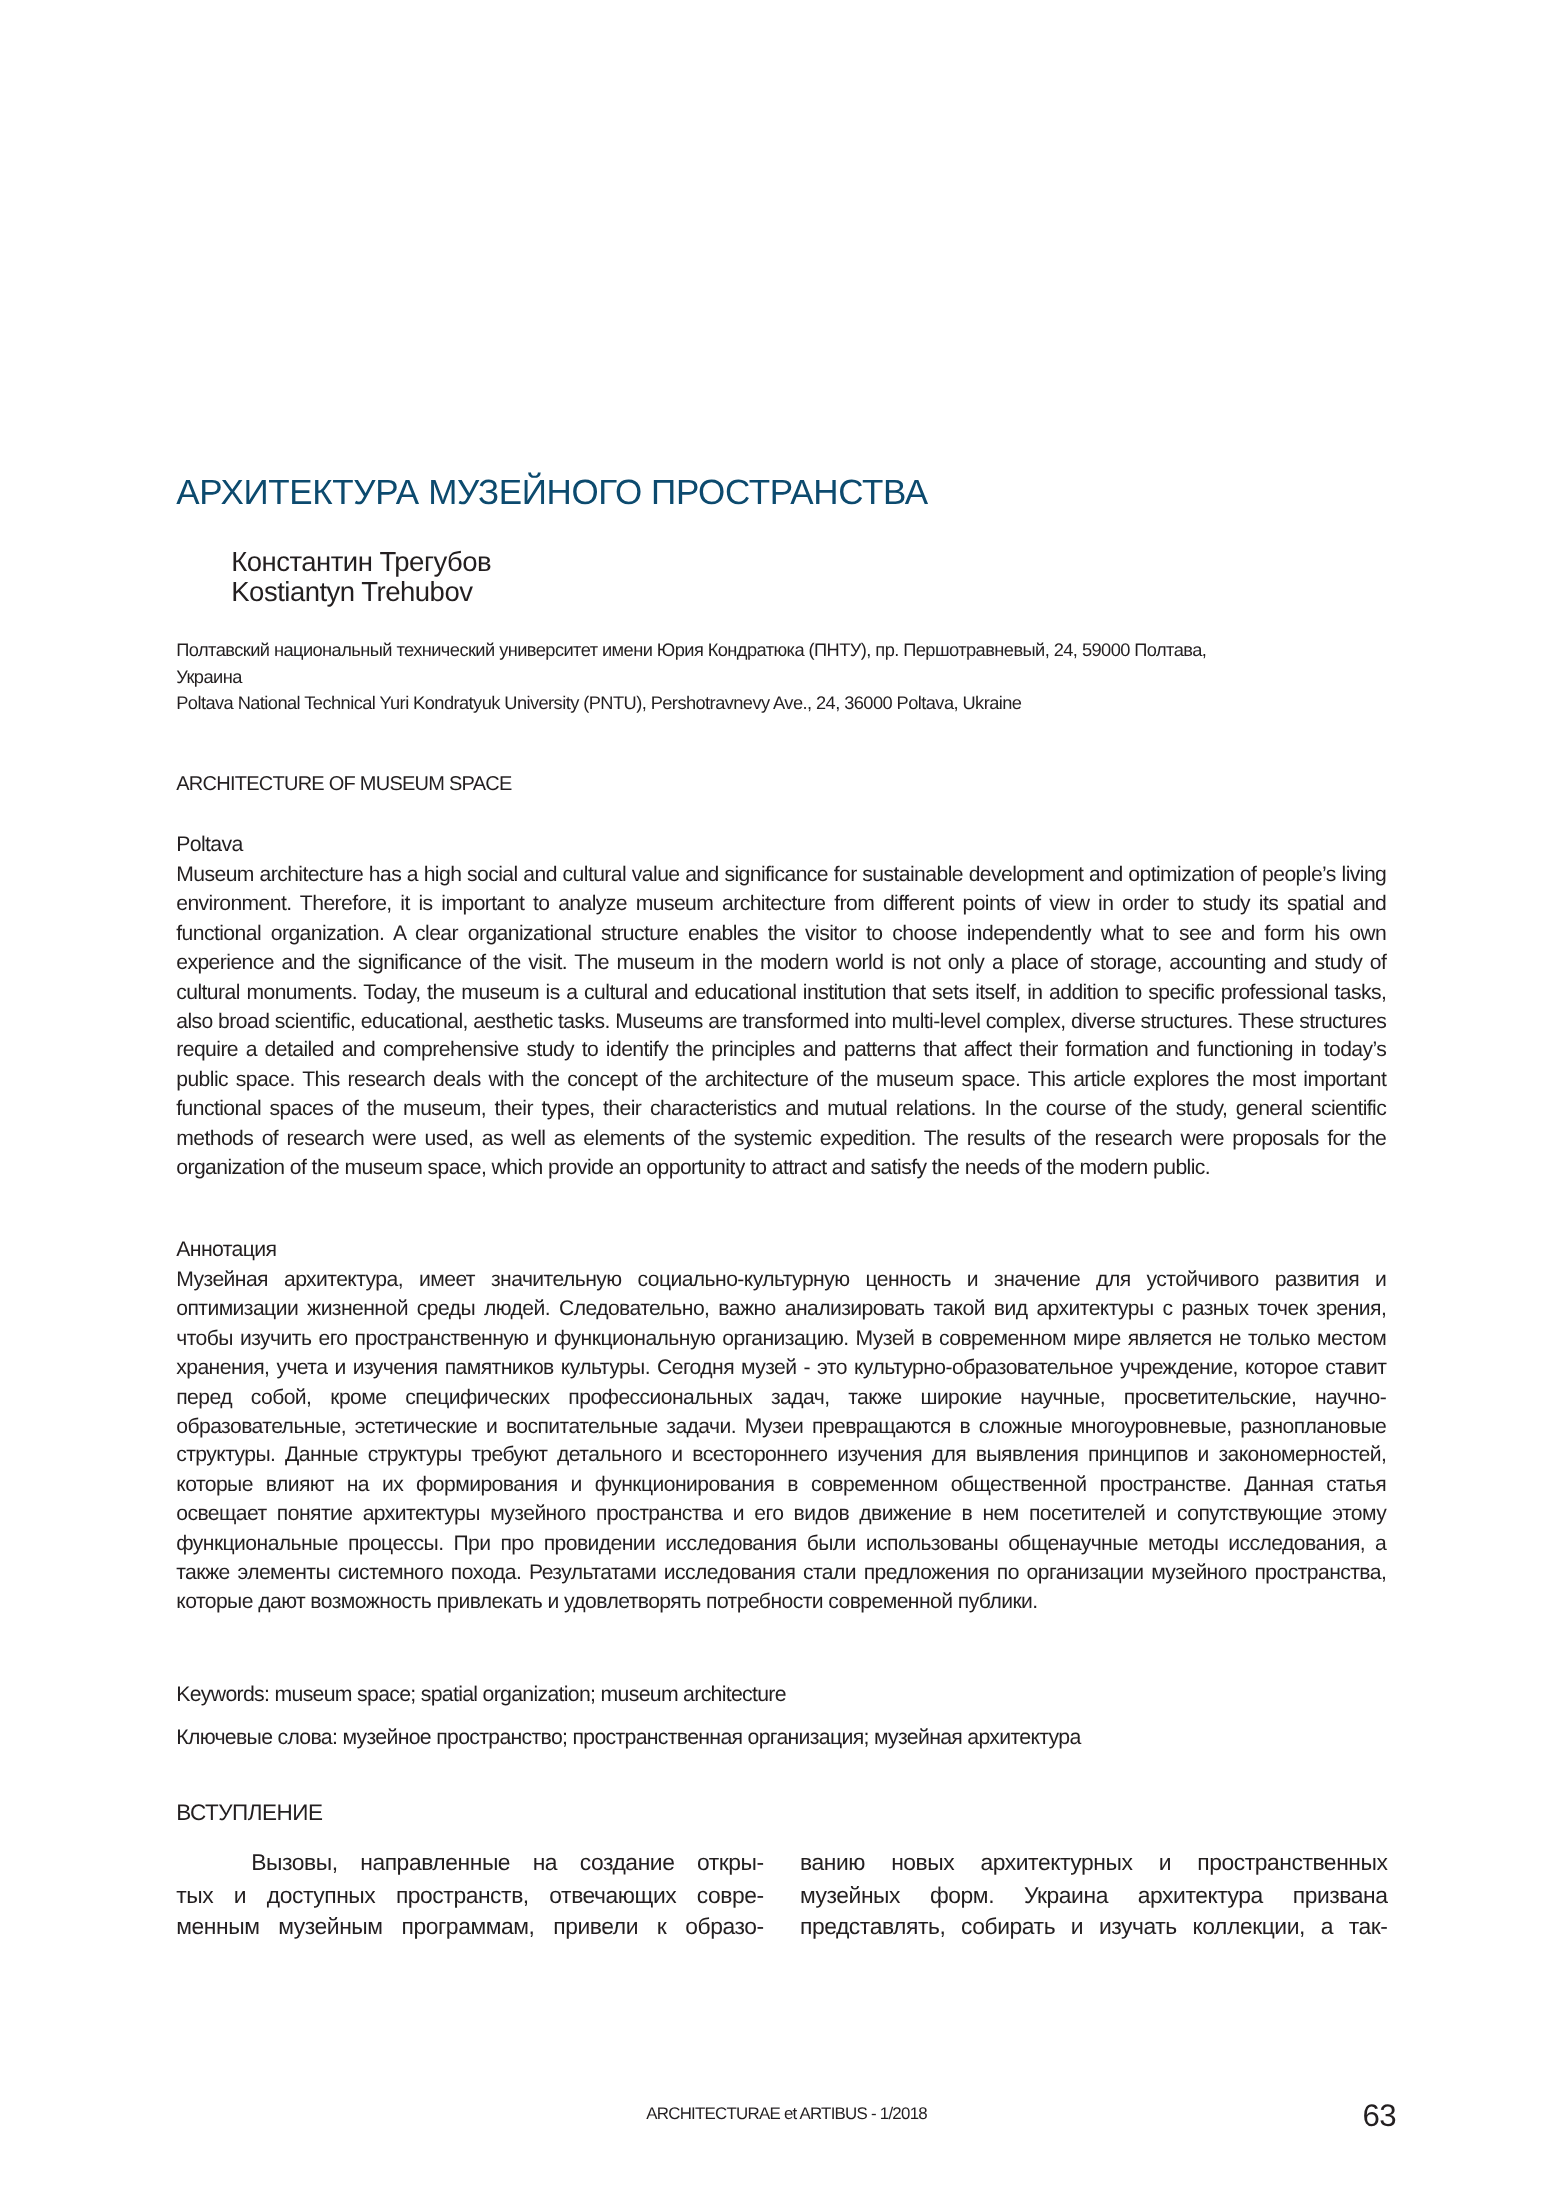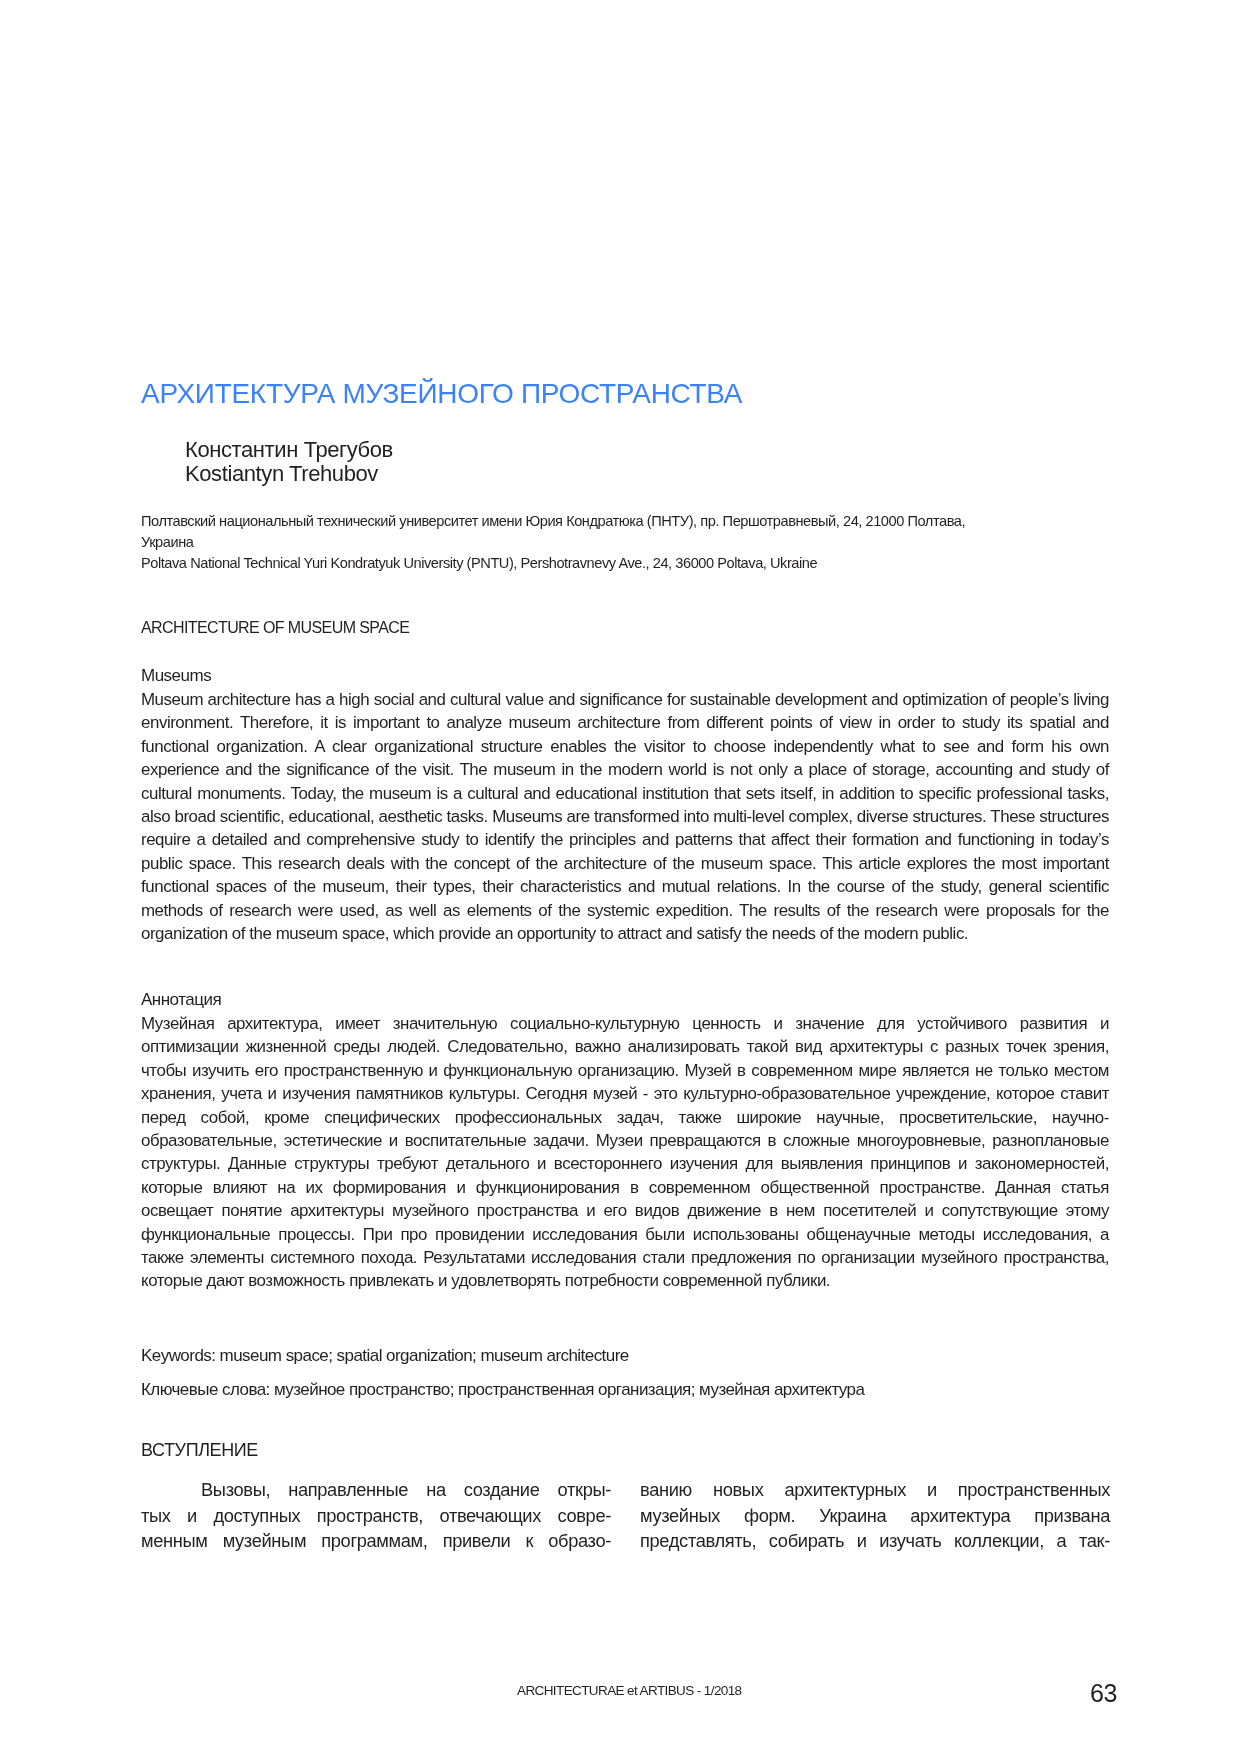--- a/index.html
+++ b/index.html
@@ -1,19 +1,19 @@
 <!DOCTYPE html>
 <html><head>
   <meta charset="utf-8">
   <style>
     html, body { margin: 0; padding: 0; background: #ffffff; }
     body { width: 1240px; height: 1754px; position: relative; overflow: hidden;
            font-family: "Liberation Sans", sans-serif; color: #231f20; }
     .abs { position: absolute; }
-    .title { left: 141px; top: 378px; font-size: 28px; font-weight: normal; letter-spacing: -0.3px; color: #3b82f6; margin: 0; }
+    .title { left: 141px; top: 378px; font-size: 28px; font-weight: normal; letter-spacing: -0.3px; color: #0c4a6e; margin: 0; }
     .author { left: 141px; font-size: 22px; letter-spacing: -0.4px; margin-left: 44px; }
     .affil { left: 141px; width: 980px; font-size: 14.6px; line-height: 21px; letter-spacing: -0.45px; }
     .affil div { white-space: nowrap; }
     .en-title { left: 141px; top: 619px; font-size: 16px; letter-spacing: -0.6px; }
     .sec-label { left: 141px; font-size: 17px; letter-spacing: -0.5px; }
     .para { left: 141px; width: 968px; font-size: 16.9px; line-height: 23.4px; letter-spacing: -0.45px;
             text-align: justify; text-align-last: left; margin: 0; }
     .kw { left: 141px; font-size: 17px; letter-spacing: -0.55px; white-space: nowrap; }
     .heading { left: 141px; top: 1440px; font-size: 18px; font-weight: normal; letter-spacing: -0.4px; margin: 0; }
     .col { width: 470px; font-size: 18.3px; line-height: 25.5px; letter-spacing: -0.35px; text-align: justify; text-align-last: justify; margin: 0; }
@@ -26,28 +26,28 @@
   </style>
 </head>
 <body>
 
 <h1 class="abs title">АРХИТЕКТУРА МУЗЕЙНОГО ПРОСТРАНСТВА</h1>
 
 <div class="abs author" style="top:437px">Константин Трегубов</div>
 <div class="abs author" style="top:461px">Kostiantyn Trehubov</div>
 
 <div class="abs affil" style="top:511px">
-  <div>Полтавский национальный технический университет имени Юрия Кондратюка (ПНТУ), пр. Першотравневый, 24, 21000 Полтава,</div>
+  <div>Полтавский национальный технический университет имени Юрия Кондратюка (ПНТУ), пр. Першотравневый, 24, 59000 Полтава,</div>
   <div>Украина</div>
   <div>Poltava National Technical Yuri Kondratyuk University (PNTU), Pershotravnevy Ave., 24, 36000 Poltava, Ukraine</div>
 </div>
 
 <div class="abs en-title">ARCHITECTURE OF MUSEUM SPACE</div>
 
-<div class="abs sec-label" style="top:666px">Museums</div>
+<div class="abs sec-label" style="top:666px">Poltava</div>
 <p class="abs para" style="top:688px">Museum architecture has a high social and cultural value and significance for sustainable development and optimization of people’s living environment. Therefore, it is important to analyze museum architecture from different points of view in order to study its spatial and functional organization. A clear organizational structure enables the visitor to choose independently what to see and form his own experience and the significance of the visit. The museum in the modern world is not only a place of storage, accounting and study of cultural monuments. Today, the museum is a cultural and educational institu­tion that sets itself, in addition to specific professional tasks, also broad scientific, educational, aesthetic tasks. Museums are transformed into multi-level complex, diverse structures. These structures require a detailed and comprehensive study to identify the principles and patterns that affect their formation and functioning in today’s public space. This research deals with the concept of the architecture of the museum space. This article explores the most important functional spaces of the museum, their types, their characteristics and mutual relations. In the course of the study, general scientific methods of research were used, as well as elements of the systemic expedition. The results of the research were proposals for the organization of the museum space, which provide an opportunity to attract and satisfy the needs of the modern public.</p>
 
 <div class="abs sec-label" style="top:990px">Аннотация</div>
 <p class="abs para" style="top:1012px">Музейная архитектура, имеет значительную социально-культурную ценность и значение для устойчивого развития и оптимизации жизненной среды людей. Следовательно, важно анализировать такой вид архитектуры с разных точек зрения, чтобы изучить его пространственную и функциональную организацию. Музей в современном мире является не только местом хранения, учета и изучения памятников культуры. Сегодня музей - это культурно-образовательное учреждение, которое ставит перед собой, кроме специфических профессиональных задач, также широкие научные, просветительские, научно-образовательные, эстетические и воспитательные задачи. Музеи превращаются в сложные многоуровневые, разноплановые структуры. Данные структуры требуют детального и всестороннего изучения для выявления принципов и закономерностей, которые влияют на их формирования и функционирования в современном общественной пространстве. Данная статья освещает понятие архитектуры музейного пространства и его видов движение в нем посетителей и сопутствующие этому функциональные процессы. При про провидении исследования были использованы общенаучные методы исследования, а также элементы системного похода. Результатами исследования стали предложения по организации музейного пространства, которые дают возможность привлекать и удовлетворять потребности современной публики.</p>
 
 <div class="abs kw" style="top:1346px">Keywords: museum space; spatial organization; museum architecture</div>
 <div class="abs kw" style="top:1380px">Ключевые слова: музейное пространство; пространственная организация; музейная архитектура</div>
 
 <h2 class="abs heading">ВСТУПЛЕНИЕ</h2>
 

